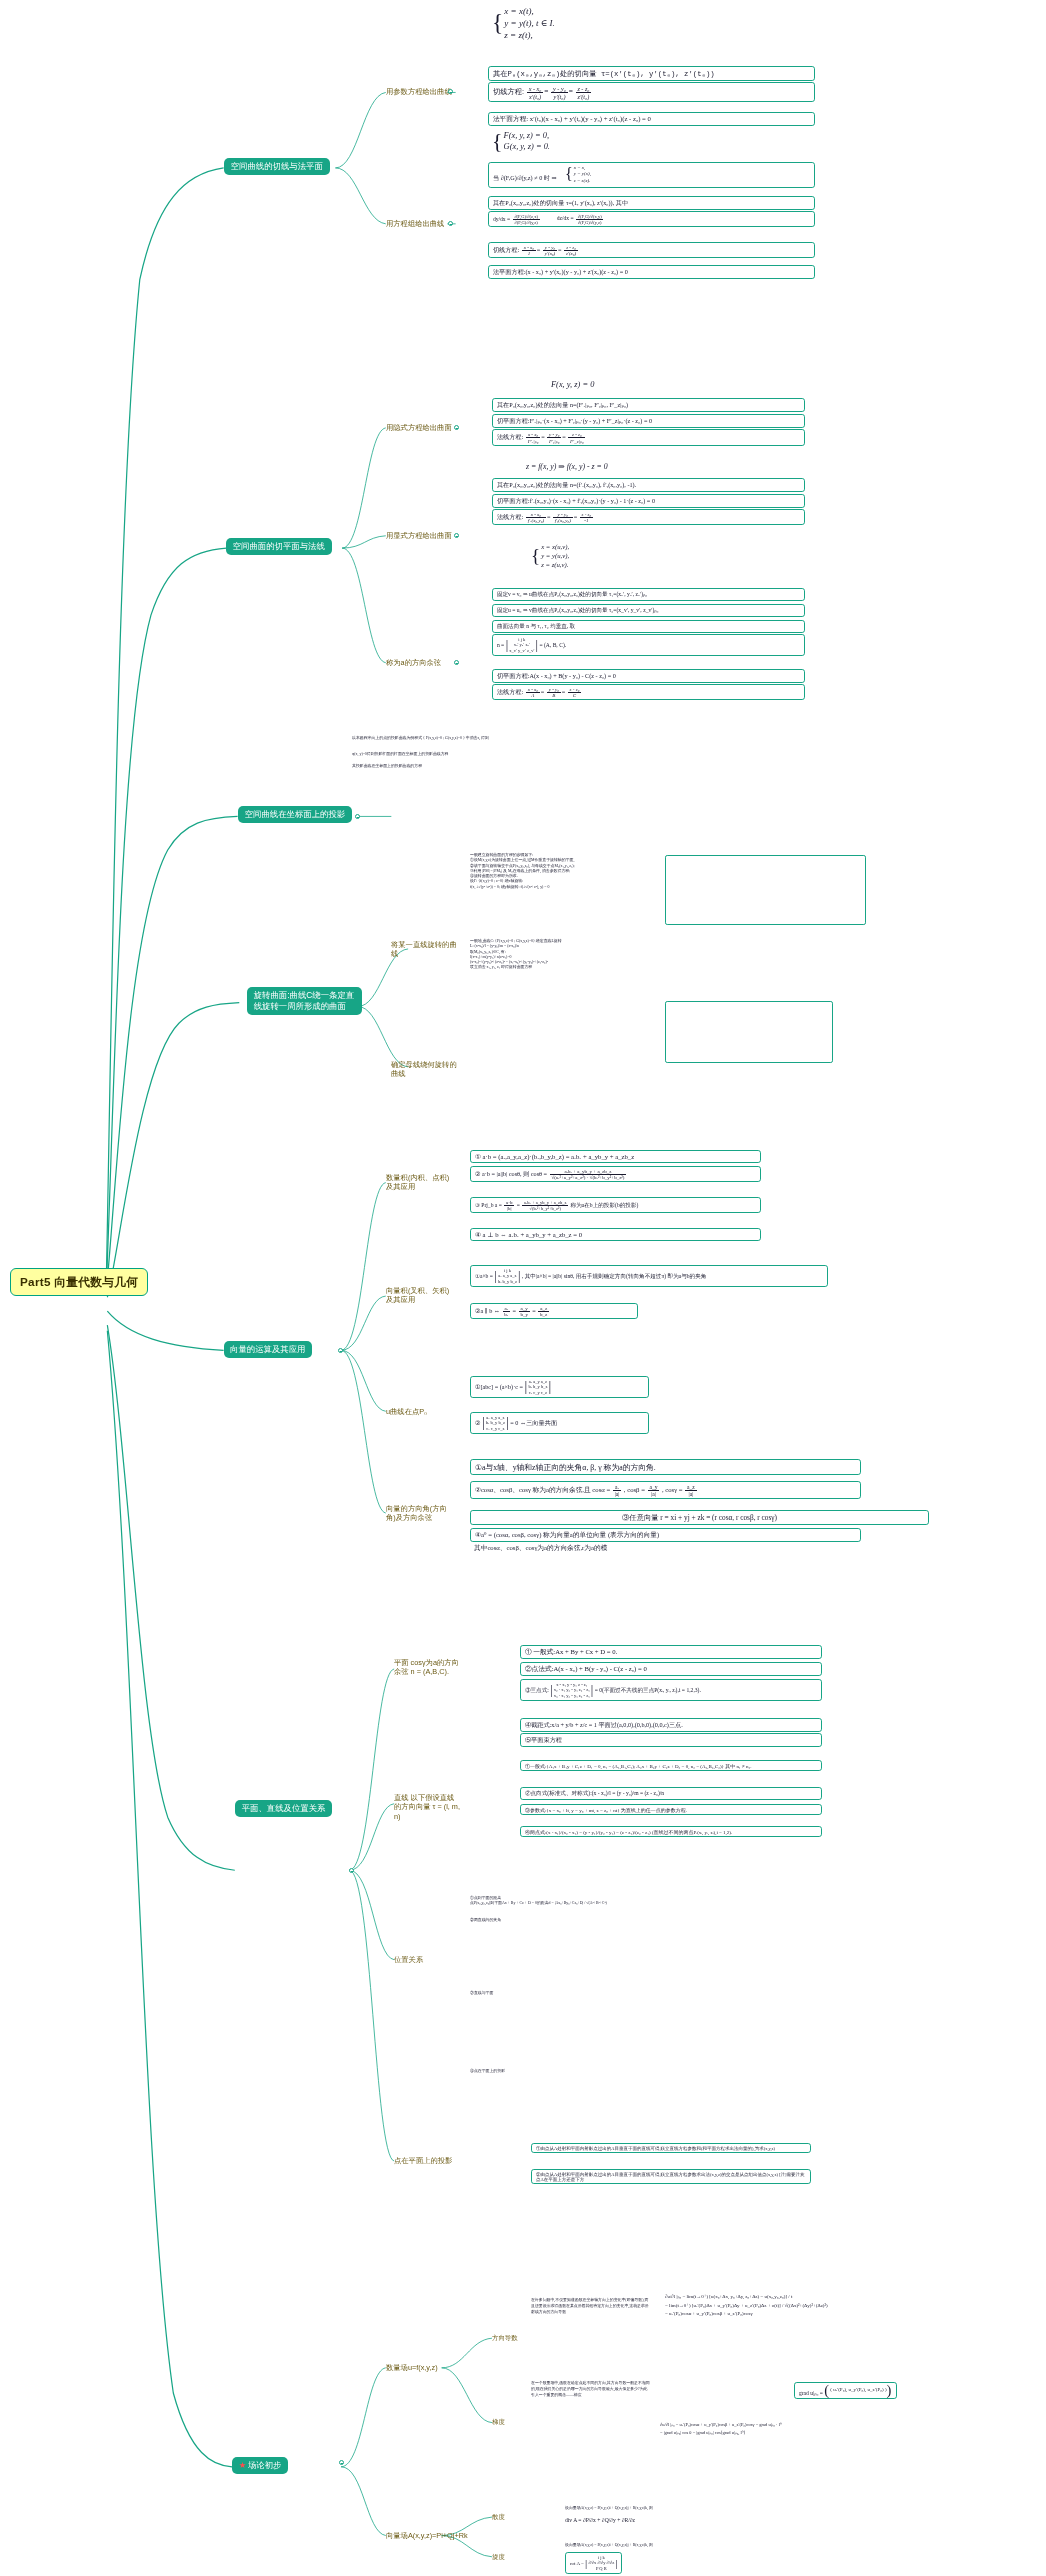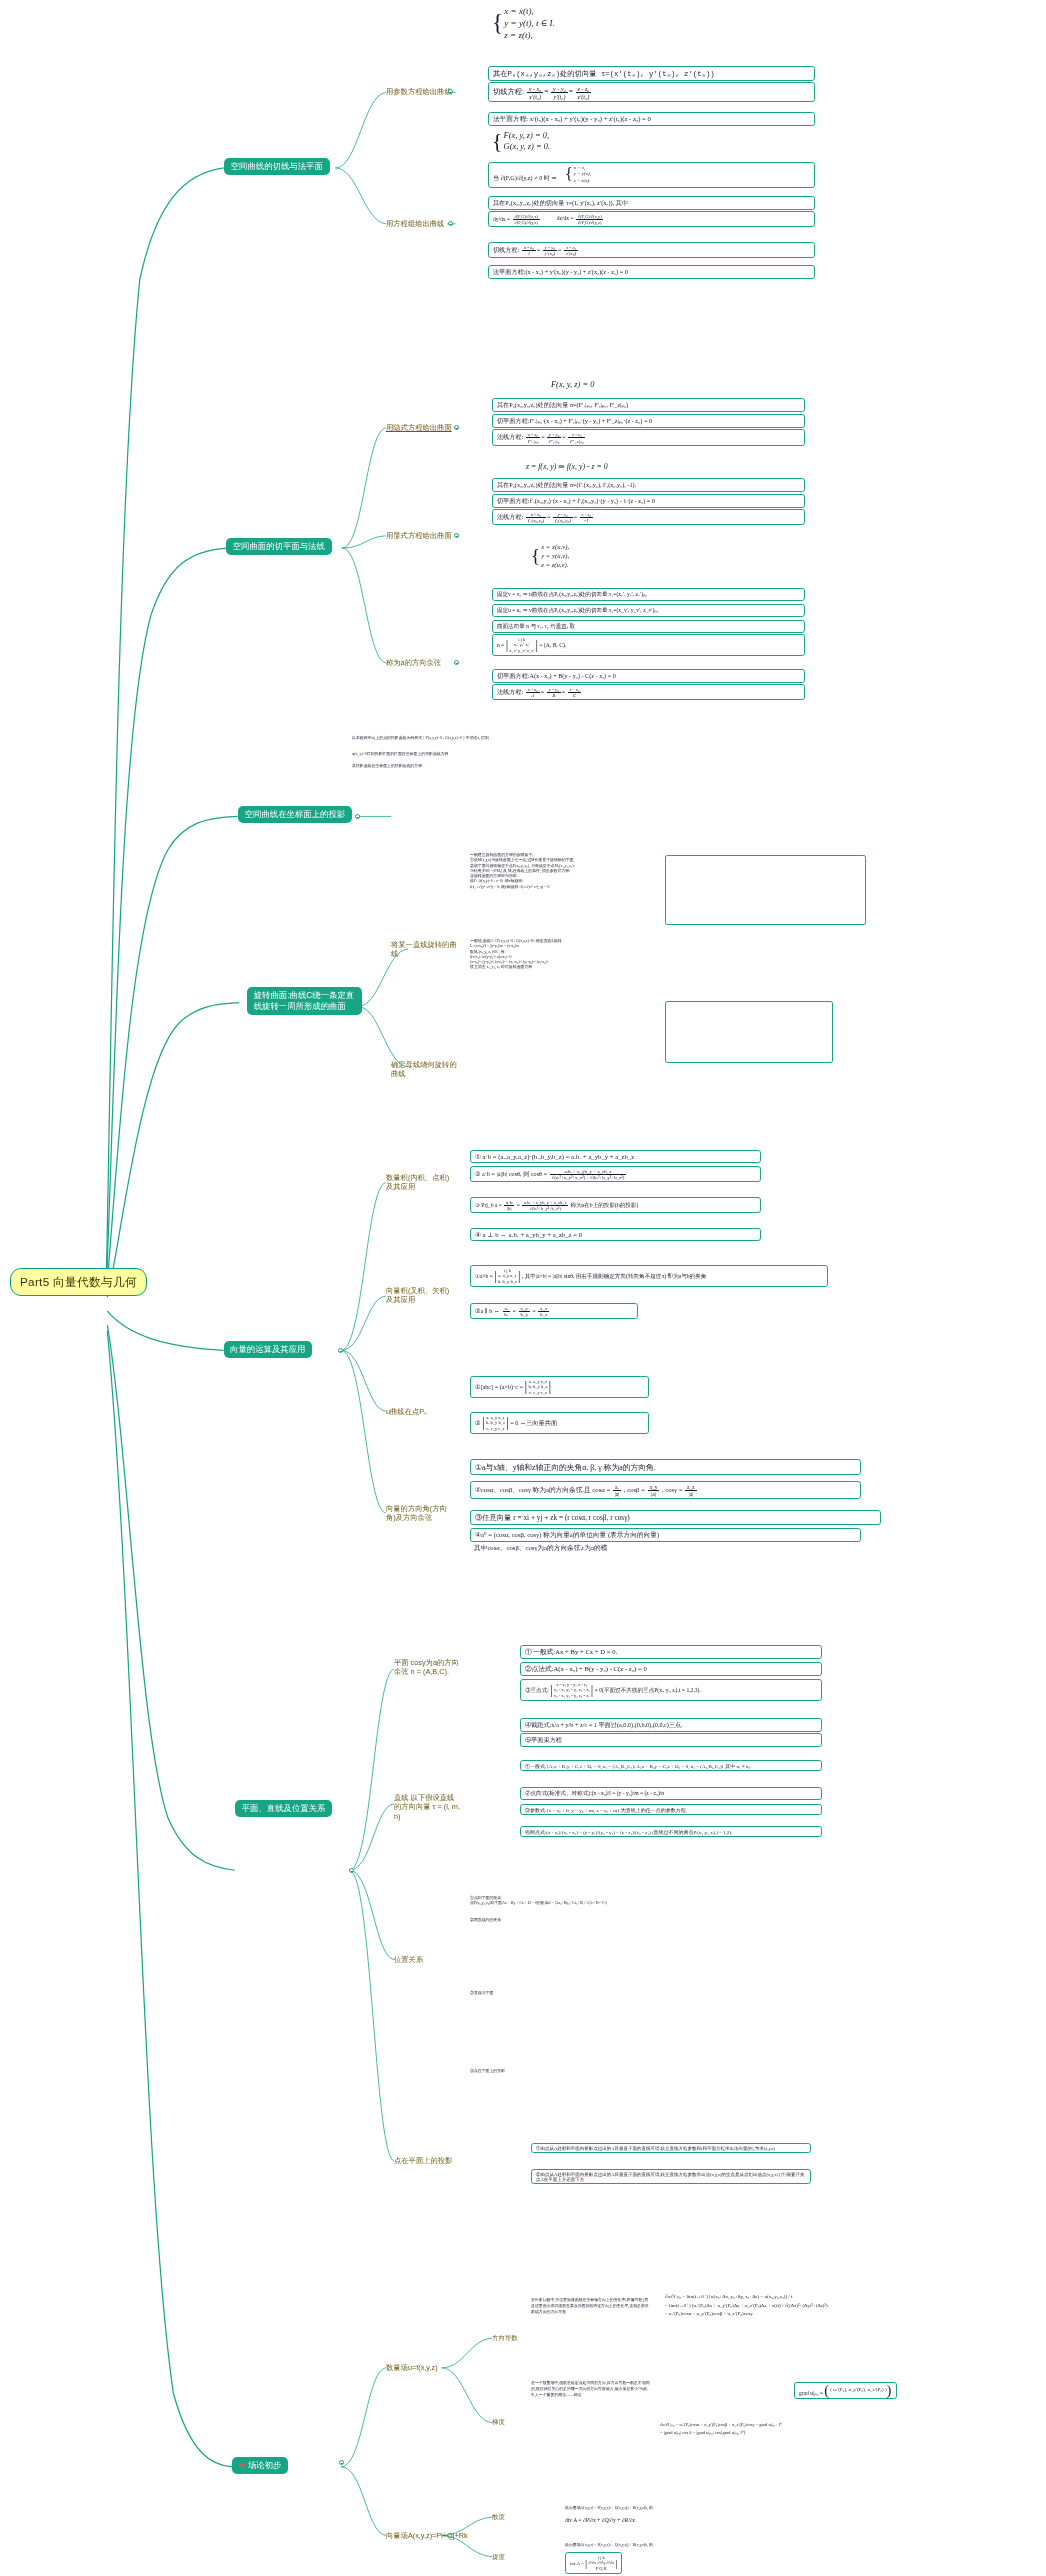--- a/index.html
+++ b/index.html
@@ -8,22 +8,22 @@
     width:1046px; height:2576px; position:relative; overflow:hidden;
     font-family:"Liberation Sans","DejaVu Sans",sans-serif;
     color:#222;
   }
   #canvas { position:absolute; inset:0; }
   svg.links { position:absolute; left:0; top:0; width:1046px; height:2576px; pointer-events:none; }
 
   
   .root {
     position:absolute; left:10px; top:1268px;
-    background:#ffffa0; border:1.7px solid #00A383; border-radius:11px;
-    padding:5.6px 9px; font-weight:normal; font-size:11.7px; color:#3a3000;
+    background:#ffffa0; border:1.7px solid #00A383; border-radius:6px;
+    padding:5.6px 9px; font-weight:bold; font-size:11.7px; color:#3a3000;
     white-space:nowrap; letter-spacing:0.3px;
   }
 
   
   .b1 {
     position:absolute; background:#17A586; color:#ffffff;
     border-radius:5px; padding:3.4px 6.7px; font-size:8.4px; line-height:1.25;
     font-weight:500; max-width:129px;
   }
   .b1 .star { color:#ff4d4d; font-size:8.4px; margin-right:1.7px; }
@@ -203,21 +203,21 @@
 
   <div class="box f11" style="left:488px; top:242px; width:327px;">
     <span>切线方程:</span>
     <span class="frac f9 ital"><span class="n">x - x₀</span><span class="d">1</span></span>=
     <span class="frac f9 ital"><span class="n">y - y₀</span><span class="d">y′(x₀)</span></span>=
     <span class="frac f9 ital"><span class="n">z - z₀</span><span class="d">z′(x₀)</span></span>
   </div>
 
   <div class="box f11" style="left:488px; top:265px; width:327px;">法平面方程:(x - x₀) + y′(x₀)(y - y₀) + z′(x₀)(z - z₀) = 0</div>
 
-  <div class="b2" style="left:386px; top:423px;text-decoration:underline;">用隐式方程给出曲面</div>
+  <div class="b2" style="left:386px; top:423px;">用隐式方程给出曲面</div>
   <div class="b2" style="left:386px; top:531px;">用显式方程给出曲面</div>
   <div class="b2" style="left:386px; top:658px;">称为a的方向余弦</div>
   <div class="toggle" style="left:454px; top:425px;"></div>
   <div class="toggle" style="left:454px; top:533px;"></div>
   <div class="toggle" style="left:454px; top:660px;"></div>
 
   <div class="plain f15 ital" style="left:551px; top:380px; font-size:8.4px;">F(x, y, z) = 0</div>
   <div class="box f11" style="left:492px; top:398px; width:313px;">其在P₀(x₀,y₀,z₀)处的法向量 n=(F′ₓ|ₚ₀, F′ᵧ|ₚ₀, F′_z|ₚ₀)</div>
   <div class="box f11" style="left:492px; top:414px; width:313px;">切平面方程:F′ₓ|ₚ₀·(x - x₀) + F′ᵧ|ₚ₀·(y - y₀) + F′_z|ₚ₀·(z - z₀) = 0</div>
   <div class="box f11" style="left:492px; top:429px; width:313px;">
@@ -369,21 +369,21 @@
 
   <div class="box f14" style="left:470px; top:1459px; width:391px;">①a与x轴、y轴和z轴正向的夹角α, β, γ 称为a的方向角.</div>
   <div class="box f12" style="left:470px; top:1481px; width:391px;">
     <span>②cosα、cosβ、cosγ 称为a的方向余弦,且 cosα =</span>
     <span class="frac f10"><span class="n">aₓ</span><span class="d">|a|</span></span>
     <span>, cosβ =</span>
     <span class="frac f10"><span class="n">a_y</span><span class="d">|a|</span></span>
     <span>, cosγ =</span>
     <span class="frac f10"><span class="n">a_z</span><span class="d">|a|</span></span>
   </div>
-  <div class="box f13" style="left:470px; top:1510px; width:411px;">③任意向量 r = xi + yj + zk = (r cosα, r cosβ, r cosγ)</div>
+  <div class="box f13" style="left:470px; top:1510px; width:459px;text-align:center;">③任意向量 r = xi + yj + zk = (r cosα, r cosβ, r cosγ)</div>
   <div class="box f12" style="left:470px; top:1528px; width:391px;">④a⁰ = (cosα, cosβ, cosγ) 称为向量a的单位向量 (表示方向的向量)</div>
   <div class="plain f12" style="left:474px; top:1544px;">其中cosα、cosβ、cosγ为a的方向余弦,r为a的模</div>
 
   <div class="b2 wrap" style="left:394px; top:1658px; width:95px;">平面 cosγ为a的方向余弦 n = (A,B,C).</div>
   <div class="b2 wrap" style="left:394px; top:1793px; width:95px;">直线 以下假设直线的方向向量 τ = (l,  m,  n)</div>
   <div class="b2" style="left:394px; top:1955px;">位置关系</div>
   <div class="b2" style="left:394px; top:2156px;">点在平面上的投影</div>
 
   <div class="box f12" style="left:520px; top:1645px; width:302px;">① 一般式:Ax + By + Cx + D = 0.</div>
   <div class="box f12" style="left:520px; top:1662px; width:302px;">②点法式:A(x - x₀) + B(y - y₀) - C(z - z₀) = 0</div>

